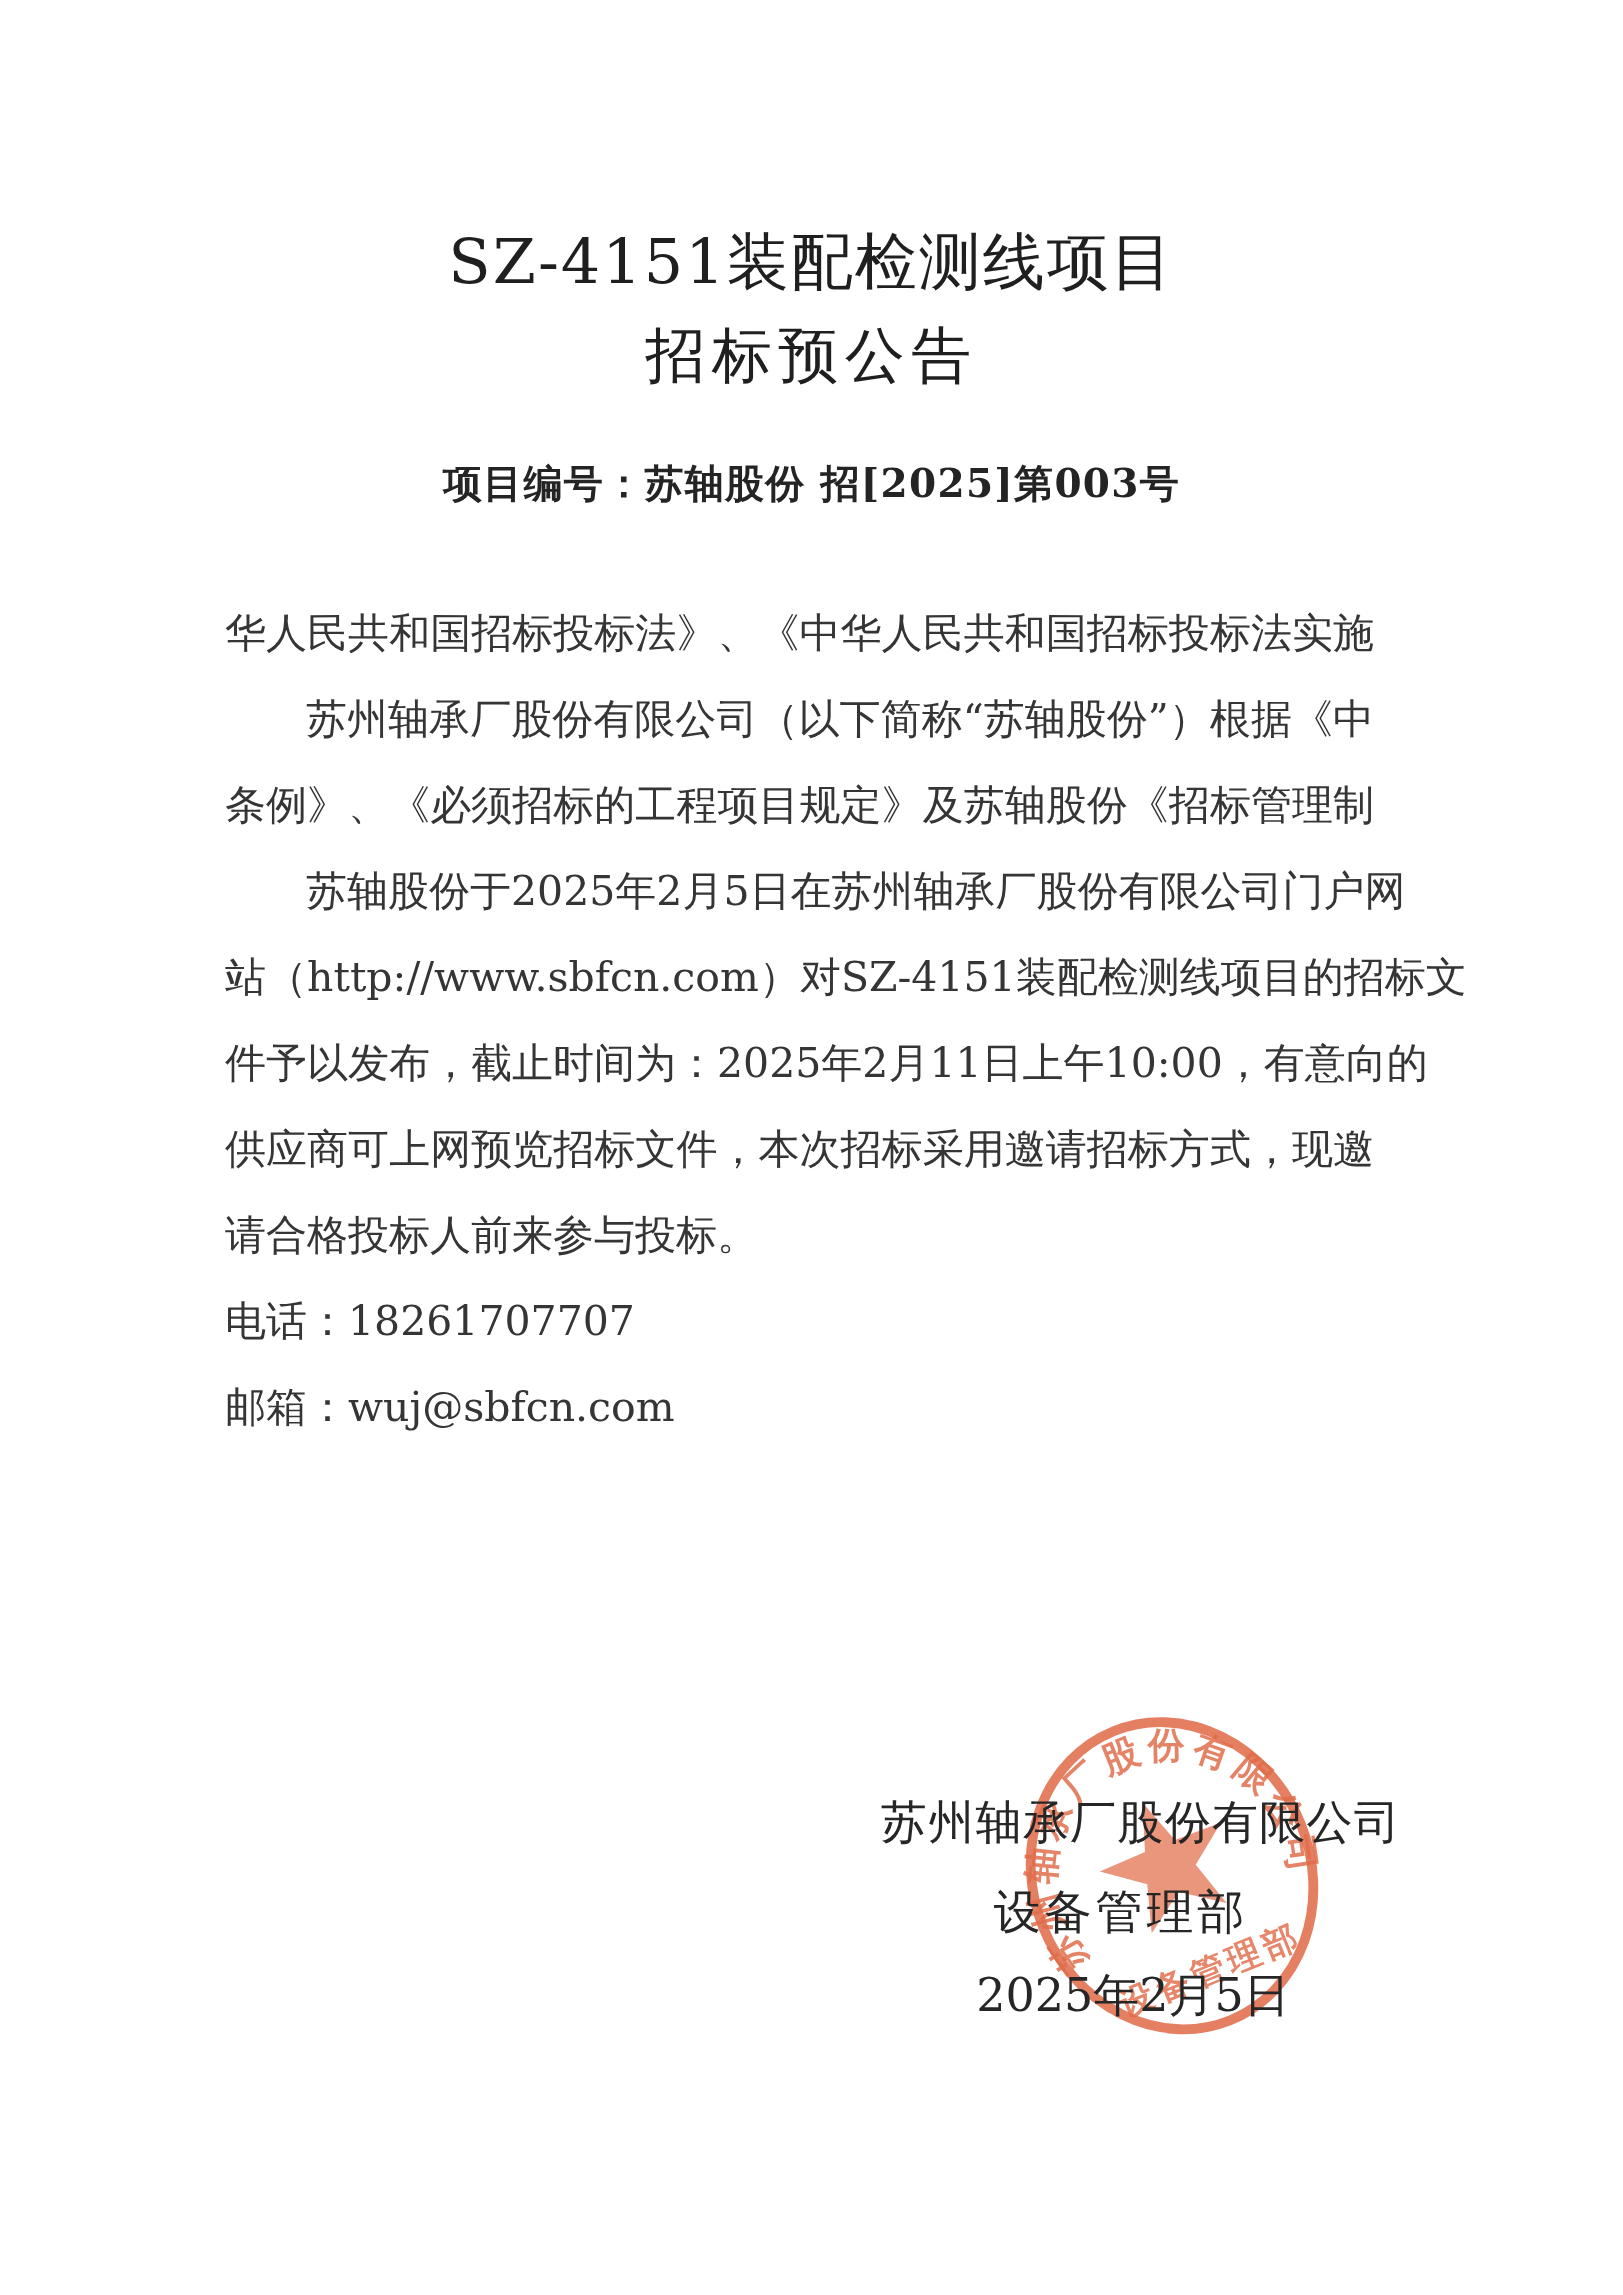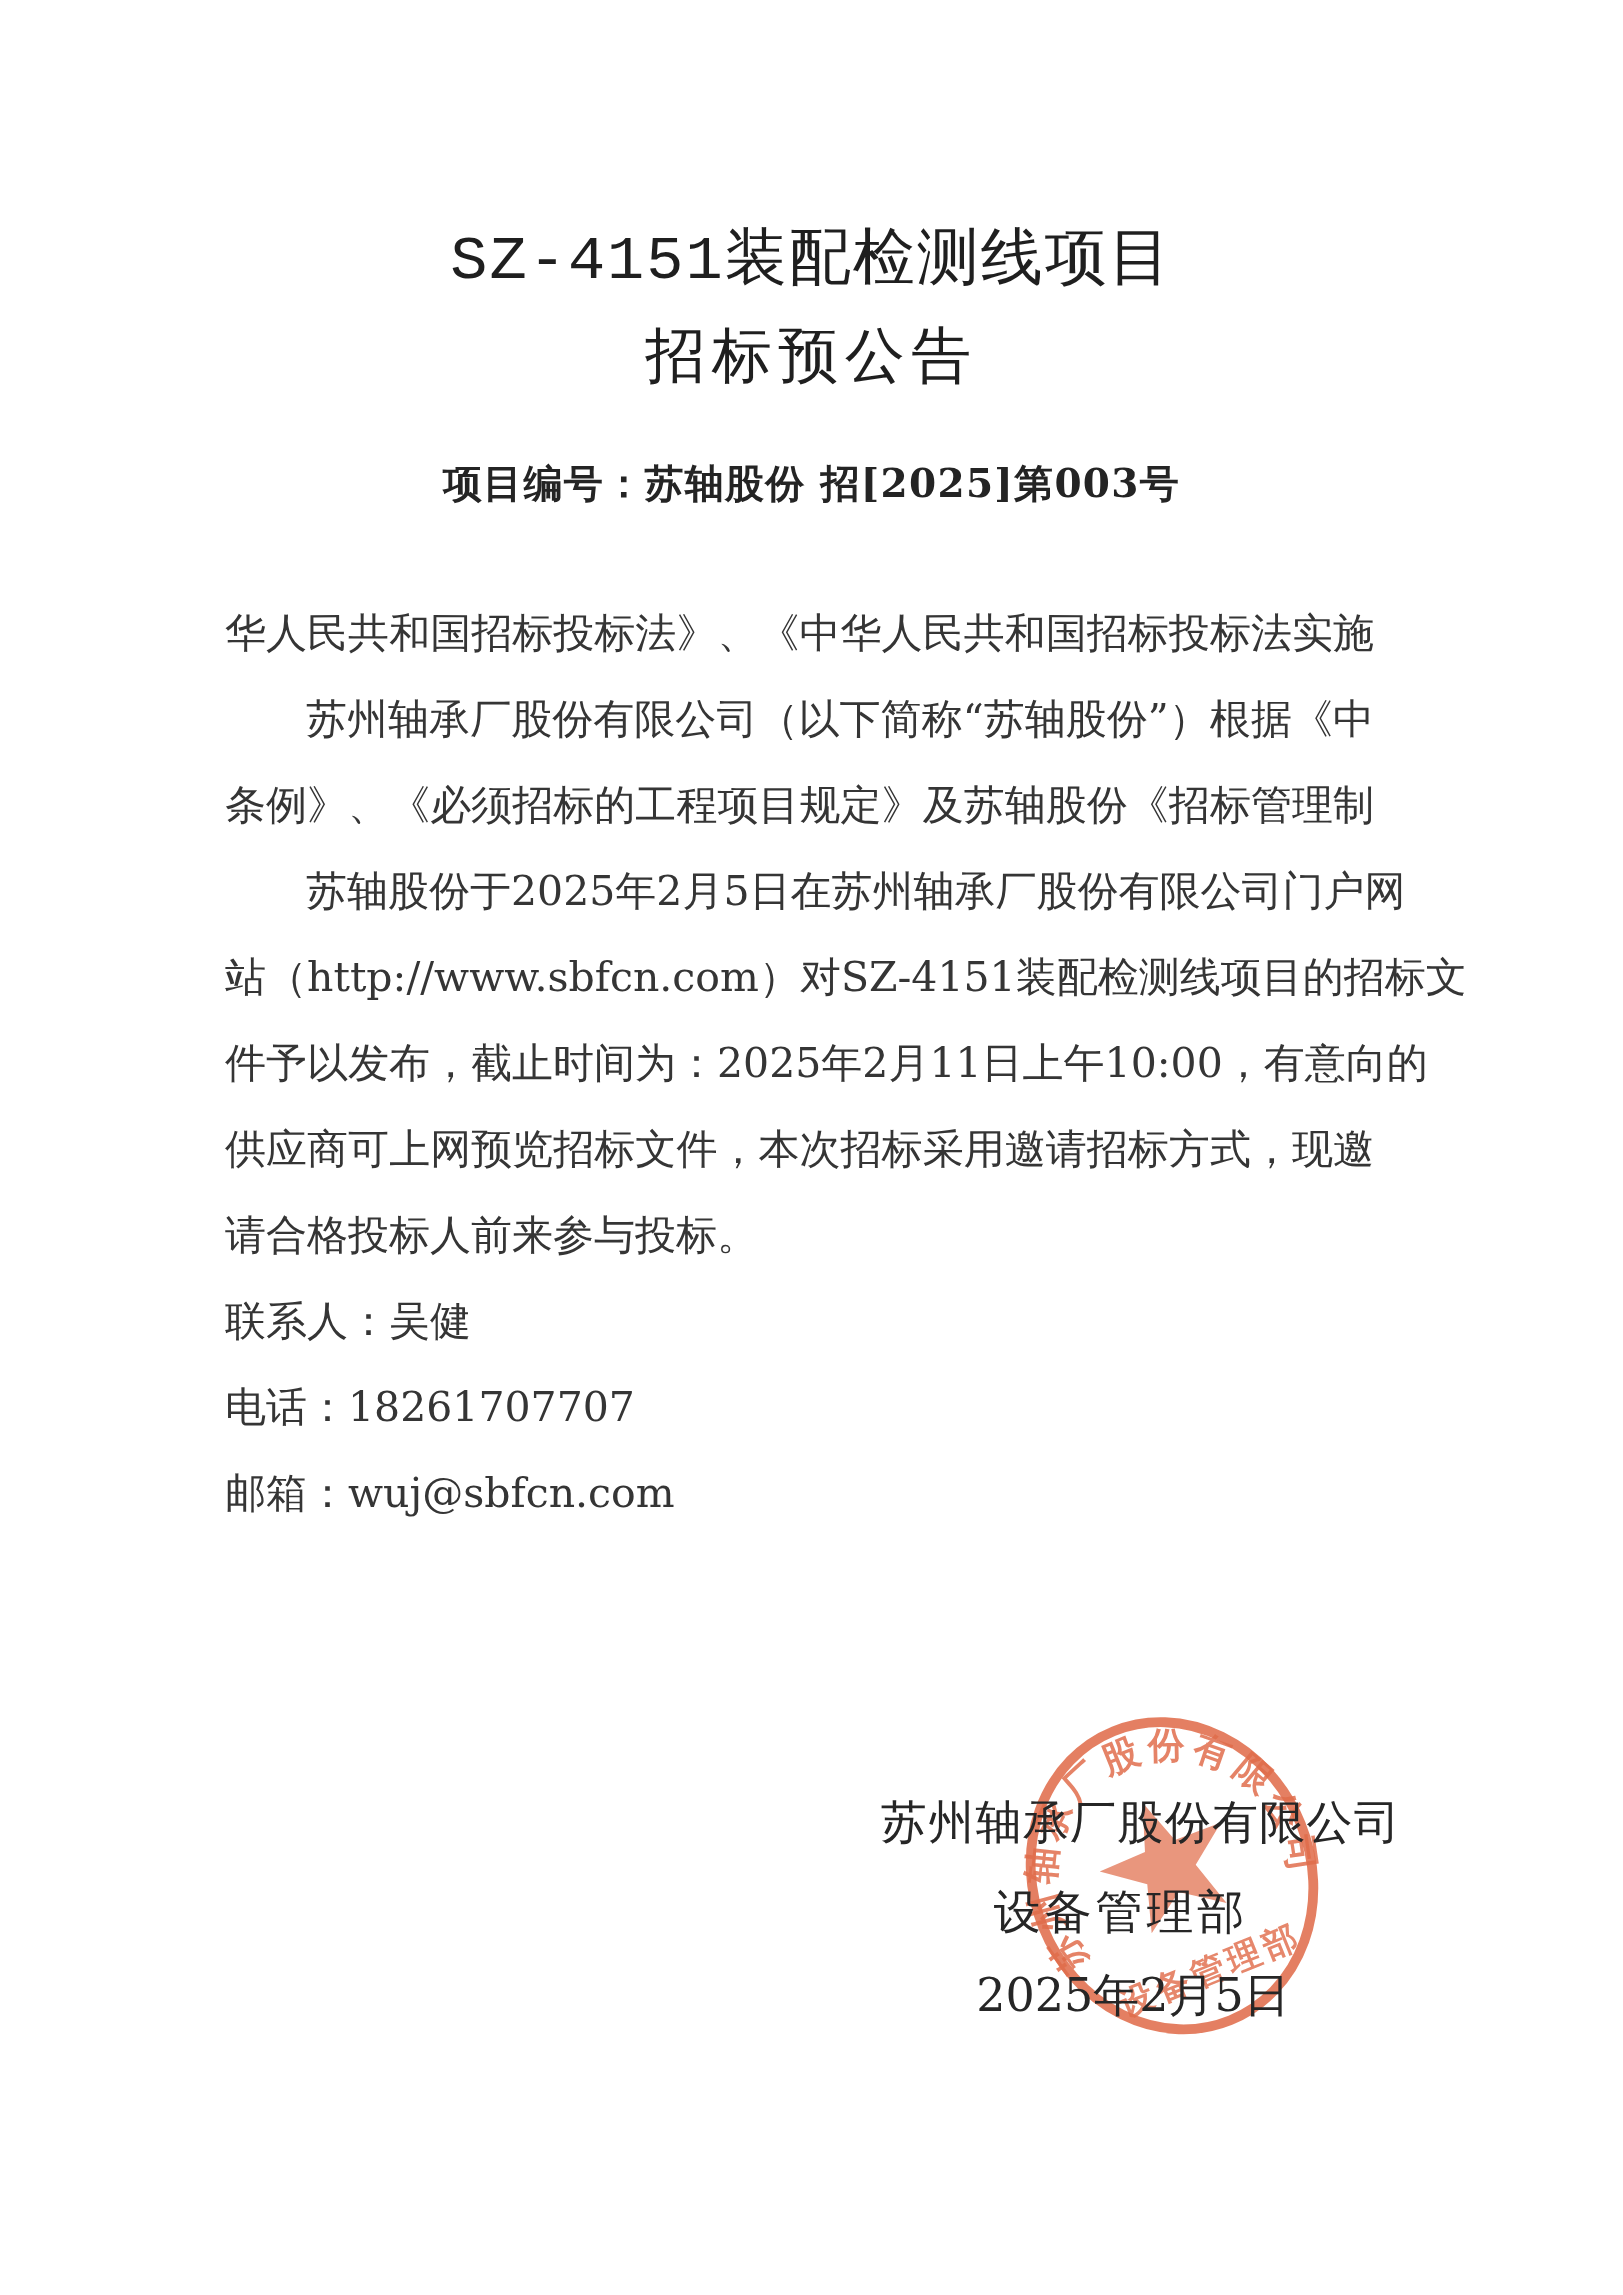--- a/index.html
+++ b/index.html
@@ -14,21 +14,20 @@
   }
 
   .title1 {
     position:absolute; z-index:1;
     top:228px; left:0; width:100%;
     text-align:center;
     font-size:62px; line-height:68px;
     letter-spacing:2px;
     color:#1f1f1f;
     white-space:nowrap;
-    font-family:Liberation Mono, monospace;
   }
   .title2 {
     position:absolute; z-index:1;
     top:322px; left:0; width:100%;
     text-align:center;
     font-size:60px; line-height:67px;
     letter-spacing:6.5px;
     color:#1f1f1f;
     white-space:nowrap;
   }
@@ -107,21 +106,20 @@
 
   <div class="body-block">
     <div class="bline j">华人民共和国招标投标法》、《中华人民共和国招标投标法实施</div>
     <div class="bline j indent">苏州轴承厂股份有限公司（以下简称“苏轴股份”）根据《中</div>
     <div class="bline j">条例》、《必须招标的工程项目规定》及苏轴股份《招标管理制</div>
     <div class="bline j indent">苏轴股份于2025年2月5日在苏州轴承厂股份有限公司门户网</div>
     <div class="bline j">站（http://www.sbfcn.com）对SZ-4151装配检测线项目的招标文</div>
     <div class="bline j">件予以发布，截止时间为：2025年2月11日上午10:00，有意向的</div>
     <div class="bline j">供应商可上网预览招标文件，本次招标采用邀请招标方式，现邀</div>
     <div class="bline">请合格投标人前来参与投标。</div>
-    <div class="bline">联系人：吴健</div>
     <div class="bline">电话：18261707707</div>
     <div class="bline">邮箱：wuj@sbfcn.com</div>
   </div>
 
   <div class="sig sig-company">苏州轴承厂股份有限公司</div>
   <div class="sig sig-dept">设备管理部</div>
   <div class="sig sig-date">2025年2月5日</div>
 
 </div>
 

